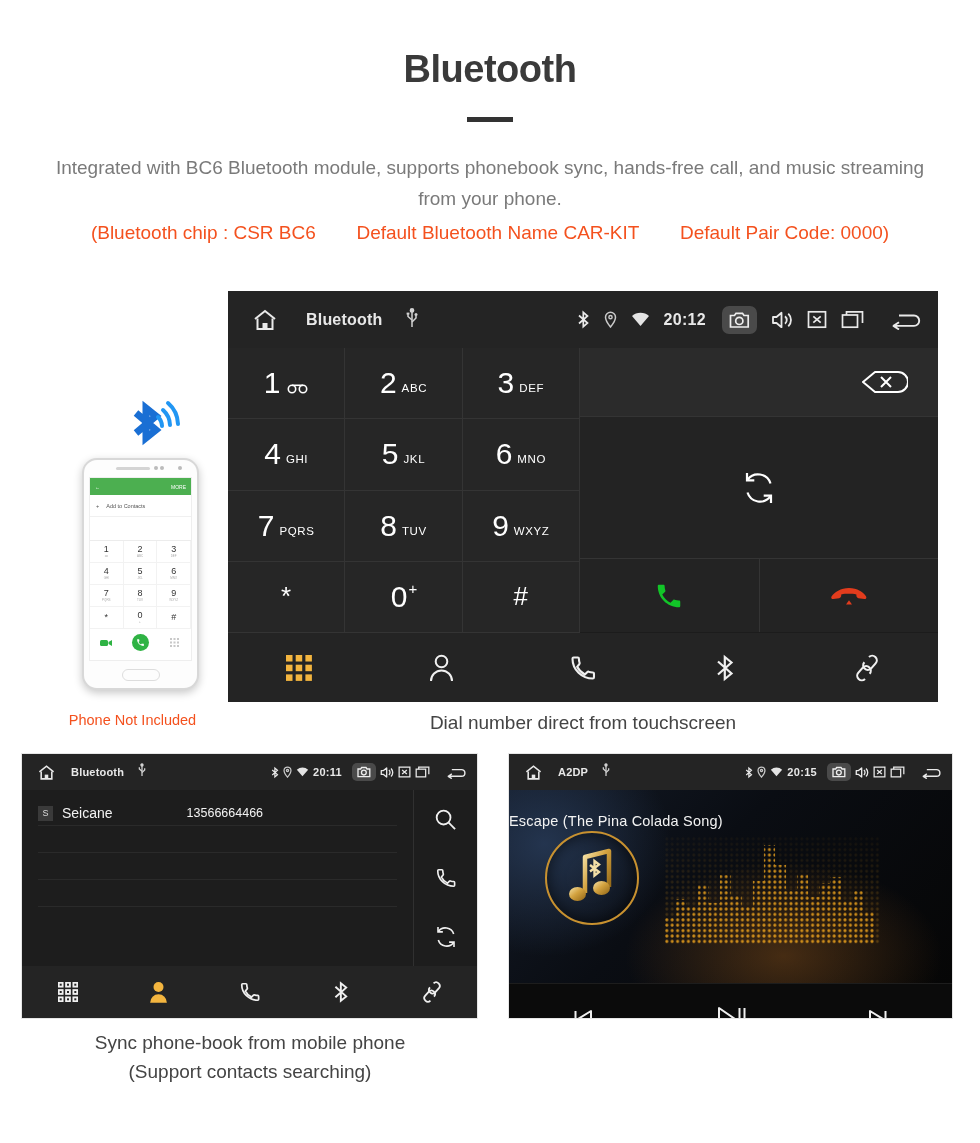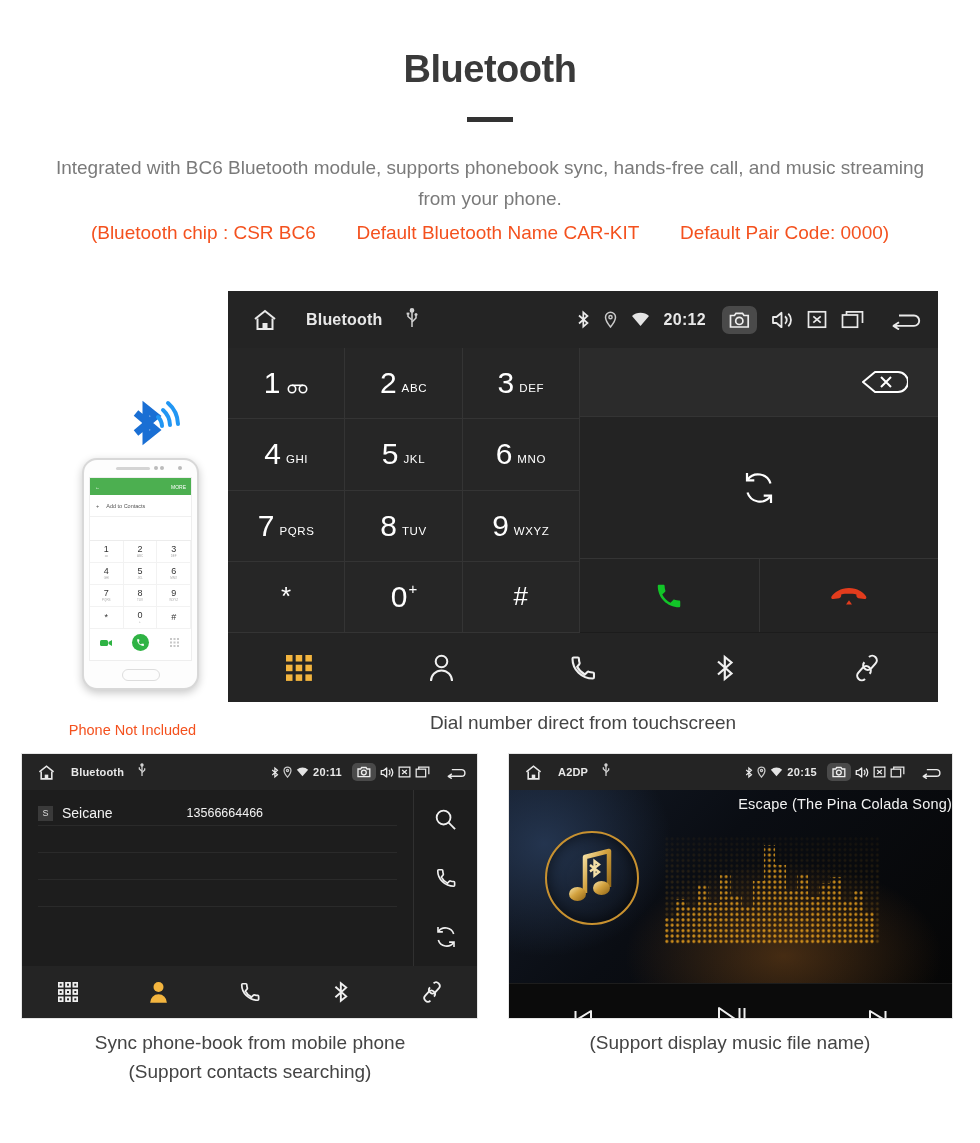--- a/index.html
+++ b/index.html
@@ -159,21 +159,21 @@
   .ph-key i { font-size:3px; font-style:normal; color:#aaa; }
   .ph-actions { height:27px; display:flex; align-items:center; }
   .ph-act { flex:1; display:flex; align-items:center; justify-content:center; }
   .ph-callbtn {
     width:17px; height:17px; border-radius:50%;
     background:#2fb344; display:flex; align-items:center; justify-content:center;
   }
   .ph-bottom { height:27px; display:flex; align-items:center; justify-content:center; }
   .ph-homebtn { width:38px; height:12px; border:1.5px solid #ddd; border-radius:7px; }
   .phone-caption {
-    position:absolute; left:0; top:324px; width:205px;
+    position:absolute; left:0; top:314px; width:205px;
     text-align:center; color:#f4511e; font-size:14.5px;
   }
 
   
   .cap-main {
     position:absolute; left:228px; top:712px; width:710px;
     text-align:center; color:#444; font-size:19px;
   }
 
   
@@ -225,22 +225,22 @@
     overflow:hidden;
   }
   .mu-body {
     position:relative; height:193px;
     background:
       radial-gradient(ellipse 220px 130px at 62% 86%, rgba(120,72,24,.55) 0%, rgba(60,36,12,0) 72%),
       radial-gradient(ellipse 170px 150px at 8% 28%, rgba(38,56,84,.9) 0%, rgba(10,14,22,0) 75%),
       linear-gradient(135deg,#131a26 0%, #0a0d13 42%, #060606 100%);
   }
   .mu-song {
-    text-align:right; color:#f3f3f3; font-size:14.5px;
-    padding-top:6px; letter-spacing:0.2px;
+    text-align:left; color:#f3f3f3; font-size:14.5px;
+    padding-top:23px; letter-spacing:0.2px;
   }
   .mu-logo {
     position:absolute; left:36px; top:41px;
     width:94px; height:94px; border-radius:50%;
     border:2px solid #c8912f;
     box-shadow:inset 0 0 16px rgba(0,0,0,.65);
     display:flex; align-items:center; justify-content:center;
   }
   .mu-viz { position:absolute; left:156px; top:47px; }
   .mu-ctrl {
@@ -880,14 +880,13 @@
         </svg>
     </div>
   </div>
 </div>
 
 <div class="cap-pb">
   <div>Sync phone-book from mobile phone</div>
   <div>(Support contacts searching)</div>
 </div>
 <div class="cap-mu">
-  <div>(Support display music file name)</div>
 </div>
 
 </body></html>

